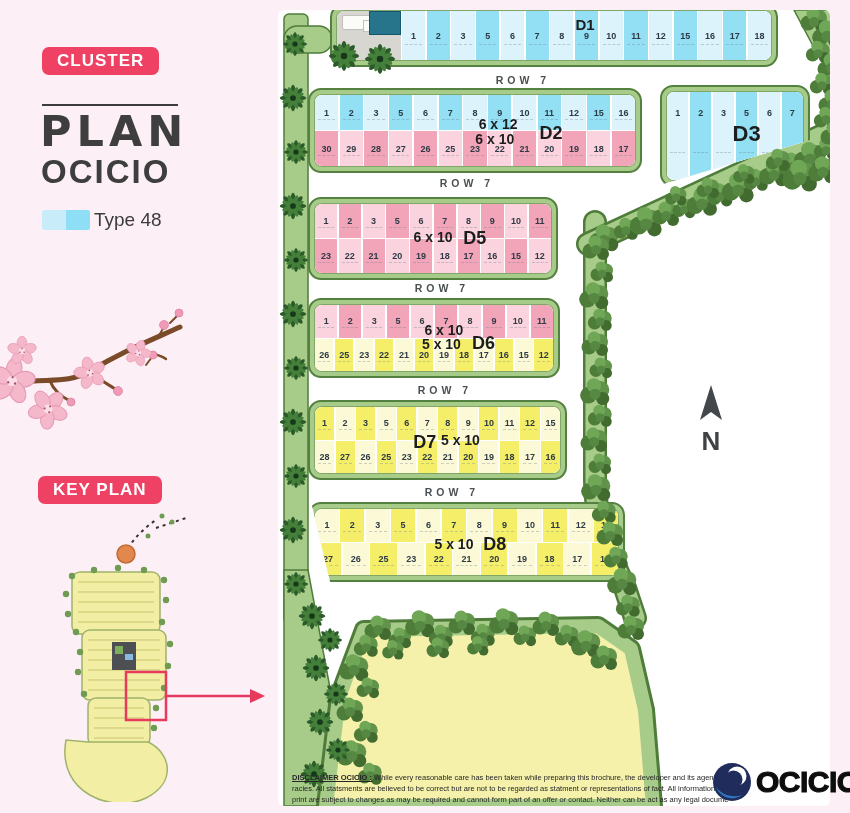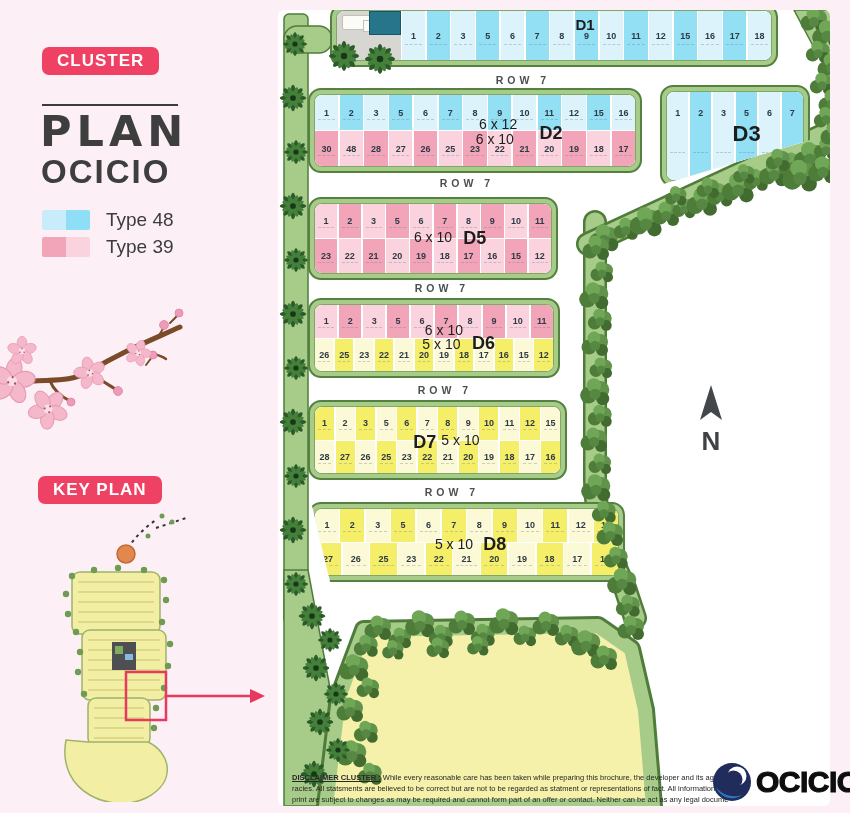--- a/index.html
+++ b/index.html
@@ -19,21 +19,21 @@
     font-family:"DejaVu Sans",sans-serif;font-size:43px;font-weight:800;letter-spacing:5px;line-height:1;
   }
   .cluster-title{
     position:absolute;left:41px;top:153px;margin:0;color:#3e3e3e;
     font-size:33px;font-weight:700;letter-spacing:2px;line-height:1.15;
   }
   .legend{position:absolute;left:42px;top:206px}
   .legend-row{display:flex;align-items:center;height:27px}
   .swatch{width:48px;height:20px;display:flex;border-radius:2px;overflow:hidden}
   .swatch i{flex:1;display:block}
-  .legend-label{margin-left:16px;font-size:19px;color:#3c3c3c}
+  .legend-label{margin-left:4px;font-size:19px;color:#3c3c3c}
   
   .panel{
     position:absolute;left:278px;top:10px;width:552px;height:796px;
     background:#ffffff;border-radius:6px;overflow:hidden;
   }
   .layer{position:absolute;left:0;top:0}
   .underlay{z-index:1}
   .overlay{z-index:5;pointer-events:none}
   
   .block{
@@ -50,21 +50,21 @@
   .lot-row + .lot-row{border-top:1.5px solid #fff}
   .lot{flex:1;position:relative;display:flex;align-items:center;justify-content:center;min-width:0}
   .lot-num{font-size:9px;font-weight:bold;color:#2e3a45;position:relative;z-index:2}
   .lot::after{
     content:"";position:absolute;left:3px;right:3px;top:68%;
     border-top:1px dashed rgba(110,130,145,.35);
   }
   .size-label,.block-id{
     position:absolute;transform:translate(-50%,-50%);z-index:3;color:#1d1d1d;white-space:nowrap;
   }
-  .size-label{font-size:14px;font-weight:normal}
+  .size-label{font-size:14px;font-weight:bold}
   .block-id{font-size:18px;font-weight:bold}
   .clubhouse{width:64px;background:#d8d6d1;position:relative;border-right:1.5px solid #fff;flex:none}
   .club-building{position:absolute;left:5px;top:4px;width:28px;height:13px;background:#fbfbf8;border:1px solid #c2c0ba;border-radius:2px}
   .club-building-2{position:absolute;left:26px;top:9px;width:12px;height:10px;background:#fbfbf8;border:1px solid #c2c0ba}
   .club-pool{position:absolute;right:1px;top:1px;width:30px;height:22px;background:#26758a;outline:1px solid #14566b}
   .row-label{
     position:absolute;z-index:4;transform:translate(-50%,-50%);
     font-size:10.5px;font-weight:bold;letter-spacing:4px;color:#4a4f52;white-space:nowrap;
   }
   
@@ -93,27 +93,20 @@
 <h1 class="kawa-title">PLAN</h1>
 <h2 class="cluster-title">OCICIO</h2>
 
 <div class="legend">
   <div class="legend-row">
     <div class="swatch">
         <i style="background: rgb(200, 236, 250);"></i>
         <i style="background: rgb(142, 222, 245);"></i>
       </div>
     <span class="legend-label">Type 48</span>
-  </div>
-  <div class="legend-row">
-    <div class="swatch">
-        <i style="background: rgb(242, 164, 185);"></i>
-        <i style="background: rgb(251, 211, 222);"></i>
-      </div>
-    <span class="legend-label">Type 39</span>
   </div>
 </div>
 
 <svg width="205" height="170" style="position:absolute;left:-12px;top:293px" viewBox="0 0 205 170">
   <defs>
     <g id="flw">
       <g fill="#f5b8cb" stroke="#e79cb4" stroke-width="0.8">
         <ellipse cx="0" cy="-8" rx="5.2" ry="7.5"></ellipse>
         <ellipse cx="0" cy="-8" rx="5.2" ry="7.5" transform="rotate(72)"></ellipse>
         <ellipse cx="0" cy="-8" rx="5.2" ry="7.5" transform="rotate(144)"></ellipse>
@@ -325,21 +318,21 @@
           </div>
           <div class="lot" style="background: rgb(220, 243, 251);">
             <span class="lot-num">16</span>
           </div>
         </div>
       <div class="lot-row">
           <div class="lot" style="background: rgb(242, 164, 185);">
             <span class="lot-num">30</span>
           </div>
           <div class="lot" style="background: rgb(251, 211, 222);">
-            <span class="lot-num">48</span>
+            <span class="lot-num">29</span>
           </div>
           <div class="lot" style="background: rgb(242, 164, 185);">
             <span class="lot-num">28</span>
           </div>
           <div class="lot" style="background: rgb(251, 211, 222);">
             <span class="lot-num">27</span>
           </div>
           <div class="lot" style="background: rgb(242, 164, 185);">
             <span class="lot-num">26</span>
           </div>
@@ -843,21 +836,21 @@
       <use href="#palm" transform="translate(102,49) scale(1.25)"></use>
     </g>
     <g>
       <polygon points="433,375 444,410 433,402 422,410" fill="#43474a"></polygon>
       <text x="433" y="440" text-anchor="middle" font-size="26" font-weight="bold" fill="#3f4345">N</text>
     </g>
   </svg>
 
   <div class="disclaimer">
     <div>
-      <span class="dc-title">DISCLAIMER CLUSTER :</span>
+      <span class="dc-title">DISCLAIMER OCICIO :</span>
       <span>While every reasonable care has been taken while preparing this brochure, the developer and its agent cannot be</span>
     </div>
     <div>racies. All statsments are believed to be correct but are not to be regarded as statment or representations of fact. All information and sp</div>
     <div>print are subject to changes as may be required and cannot form part of an offer or contact. Neither can be act as any legal documents.</div>
   </div>
 </div>
 
 <div class="logo">
   <svg width="40" height="40" viewBox="0 0 40 40">
     <circle cx="20" cy="20" r="19" fill="#1f2c5c"></circle>

